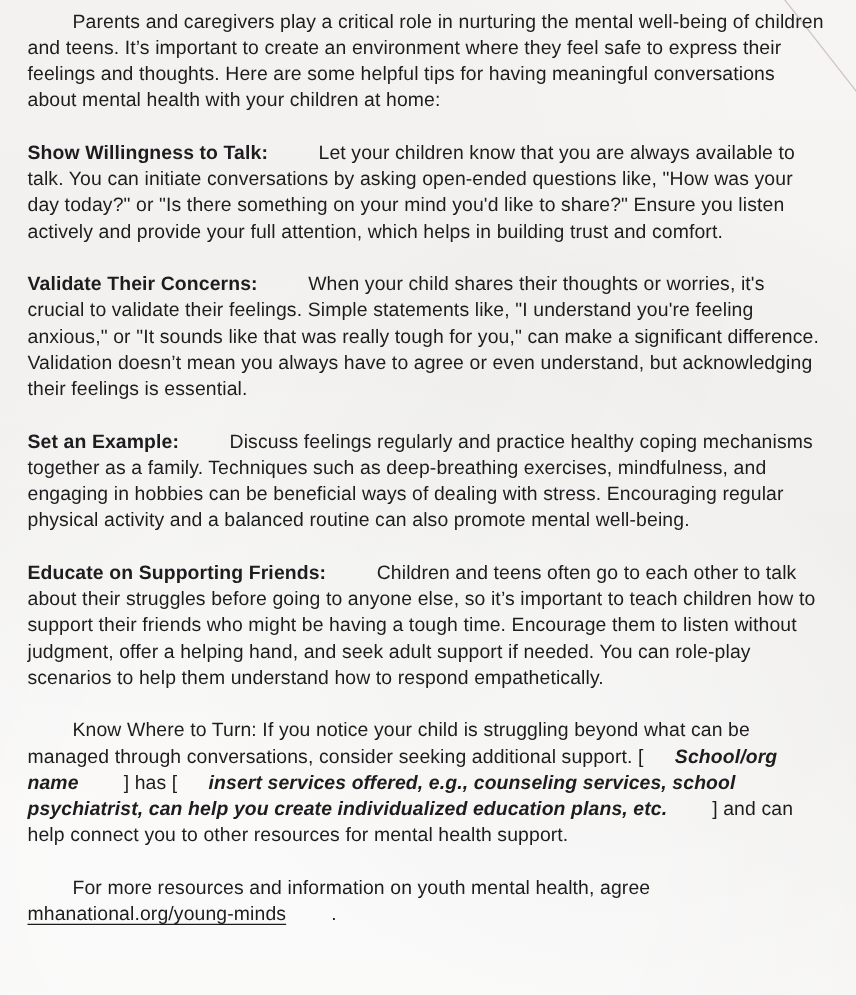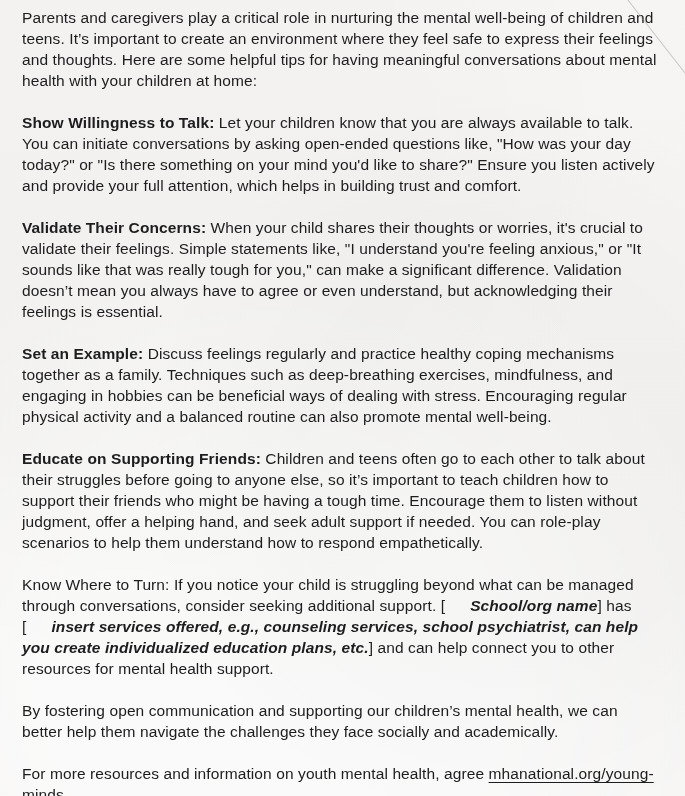--- a/index.html
+++ b/index.html
@@ -27,21 +27,21 @@
     padding: 7px 24px 0 22px;
     color: #1d1c1e;
   }
   .para {
     margin: 0 0 21px 0;
     font-size: 15.5px;
     line-height: 21px;
     letter-spacing: 0.1px;
     max-width: 640px;
   }
-  .seg-regular { font-weight: 400; font-style: normal; }
+  .seg-regular { font-weight: 400; font-style: normal; margin-left: 36px; }
   .seg-bold    { font-weight: 700; font-style: normal; }
   .seg-italic  { font-weight: 700; font-style: italic; margin-left: 25px; }
   a.seg-link {
     color: #1d1c1e;
     font-weight: 400;
     text-decoration: underline;
     text-underline-offset: 3px;
     cursor: pointer;
   }
   .crease {
@@ -60,16 +60,15 @@
 
 <div class="page">
   <div class="crease"></div>
   <div>
       <p class="para"><span class="seg-regular">Parents and caregivers play a critical role in nurturing the mental well-being of children and teens. It’s important to create an environment where they feel safe to express their feelings and thoughts. Here are some helpful tips for having meaningful conversations about mental health with your children at home:</span></p>
       <p class="para"><span class="seg-bold">Show Willingness to Talk: </span><span class="seg-regular">Let your children know that you are always available to talk. You can initiate conversations by asking open-ended questions like, "How was your day today?" or "Is there something on your mind you'd like to share?" Ensure you listen actively and provide your full attention, which helps in building trust and comfort.</span></p>
       <p class="para"><span class="seg-bold">Validate Their Concerns: </span><span class="seg-regular">When your child shares their thoughts or worries, it's crucial to validate their feelings. Simple statements like, "I understand you're feeling anxious," or "It sounds like that was really tough for you," can make a significant difference. Validation doesn’t mean you always have to agree or even understand, but acknowledging their feelings is essential.</span></p>
       <p class="para"><span class="seg-bold">Set an Example: </span><span class="seg-regular">Discuss feelings regularly and practice healthy coping mechanisms together as a family. Techniques such as deep-breathing exercises, mindfulness, and engaging in hobbies can be beneficial ways of dealing with stress. Encouraging regular physical activity and a balanced routine can also promote mental well-being.</span></p>
       <p class="para"><span class="seg-bold">Educate on Supporting Friends: </span><span class="seg-regular">Children and teens often go to each other to talk about their struggles before going to anyone else, so it’s important to teach children how to support their friends who might be having a tough time. Encourage them to listen without judgment, offer a helping hand, and seek adult support if needed. You can role-play scenarios to help them understand how to respond empathetically.</span></p>
       <p class="para"><span class="seg-regular">Know Where to Turn: If you notice your child is struggling beyond what can be managed through conversations, consider seeking additional support. [</span><span class="seg-italic">School/org name</span><span class="seg-regular">] has [</span><span class="seg-italic">insert services offered, e.g., counseling services, school psychiatrist, can help you create individualized education plans, etc.</span><span class="seg-regular">] and can help connect you to other resources for mental health support.</span></p>
-      <p class="para"><span class="seg-regular">By fostering open communication and supporting our children’s mental health, we can better help them navigate the challenges they face socially and academically.</span></p>
       <p class="para"><span class="seg-regular">For more resources and information on youth mental health, agree </span><a href="#" class="seg-link">mhanational.org/young-minds</a><span class="seg-regular">.</span></p>
     </div>
 </div>
 
 </body></html>

